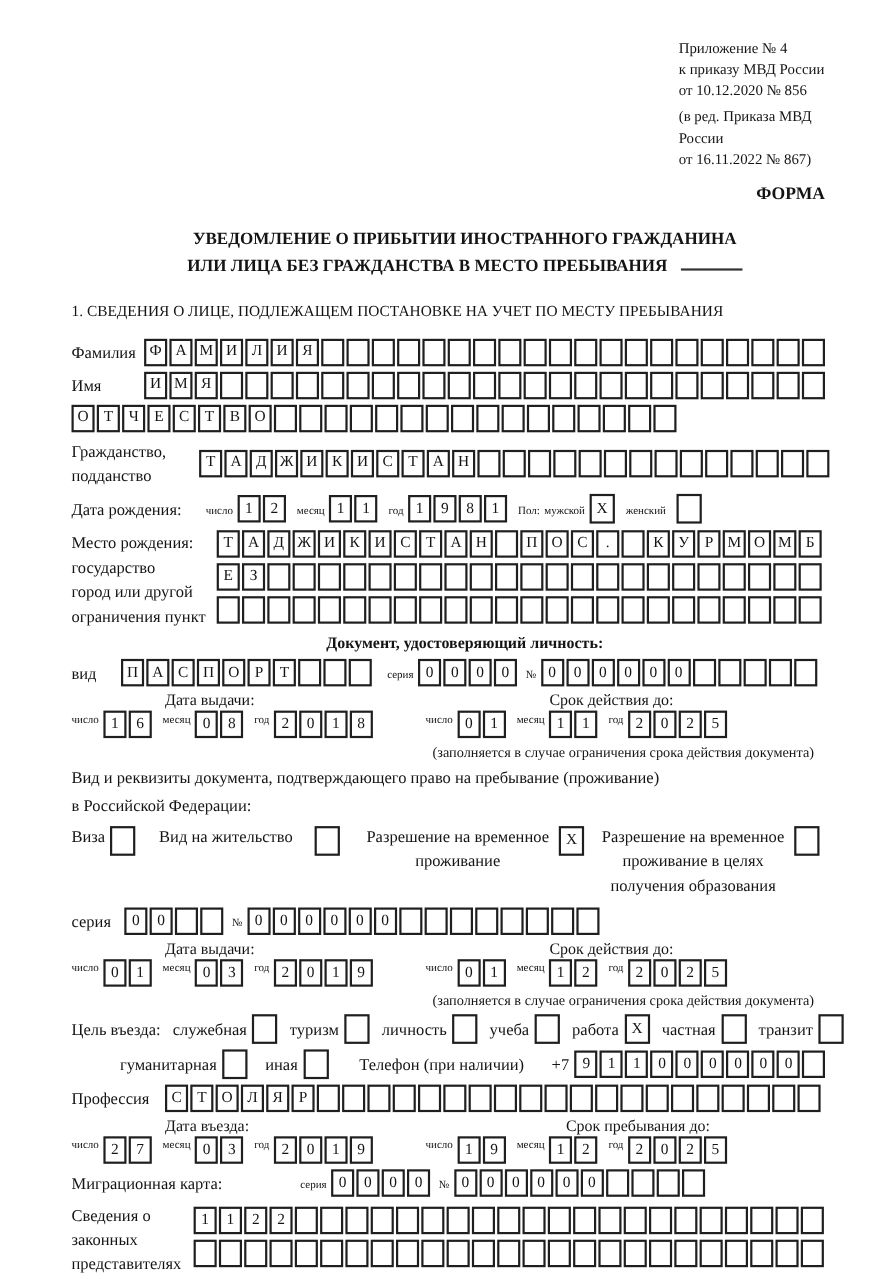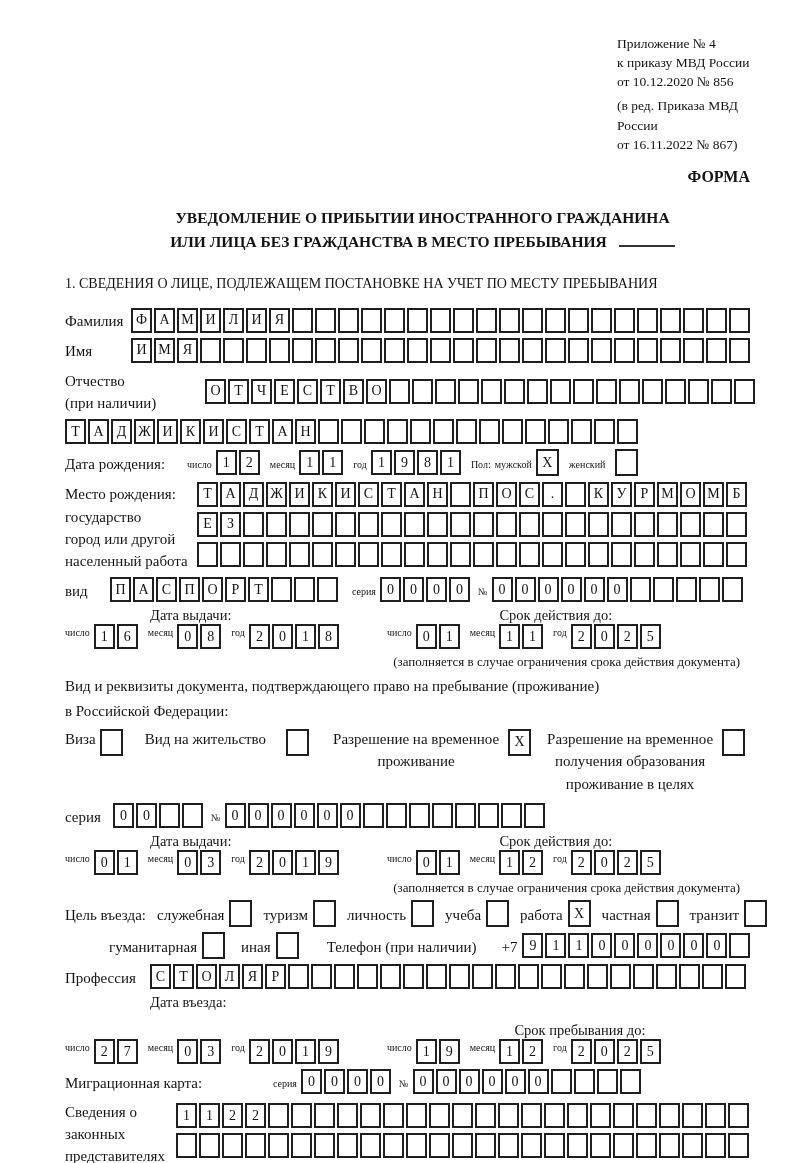--- a/index.html
+++ b/index.html
@@ -131,24 +131,20 @@
         <span class="cell"></span>
         <span class="cell"></span>
         <span class="cell"></span>
         <span class="cell"></span>
         <span class="cell"></span>
         <span class="cell"></span>
       </span>
   </div>
 
   <div class="row">
-    <span class="lbl-lines w140">
-      <span>Отчество</span>
-      <span>(при наличии)</span>
-    </span>
     <span class="boxes">
         <span class="cell">О</span>
         <span class="cell">Т</span>
         <span class="cell">Ч</span>
         <span class="cell">Е</span>
         <span class="cell">С</span>
         <span class="cell">Т</span>
         <span class="cell">В</span>
         <span class="cell">О</span>
         <span class="cell"></span>
@@ -164,20 +160,24 @@
         <span class="cell"></span>
         <span class="cell"></span>
         <span class="cell"></span>
         <span class="cell"></span>
         <span class="cell"></span>
         <span class="cell"></span>
       </span>
   </div>
 
   <div class="row">
+    <span class="lbl-lines w116">
+      <span>Гражданство,</span>
+      <span>подданство</span>
+    </span>
     <span class="boxes">
         <span class="cell">Т</span>
         <span class="cell">А</span>
         <span class="cell">Д</span>
         <span class="cell">Ж</span>
         <span class="cell">И</span>
         <span class="cell">К</span>
         <span class="cell">И</span>
         <span class="cell">С</span>
         <span class="cell">Т</span>
@@ -224,21 +224,21 @@
     <span class="cell cbox">X</span>
     <span class="dlbl">женский</span>
     <span class="cell cbox" style="margin-left:6px;"></span>
   </div>
 
   <div class="row">
     <span class="lbl-lines w132">
       <span>Место рождения:</span>
       <span>государство</span>
       <span>город или другой</span>
-      <span>населенный работа</span>
+      <span>ограничения пункт</span>
     </span>
     <span class="stack">
       <span class="boxes">
           <span class="cell">Т</span>
           <span class="cell">А</span>
           <span class="cell">Д</span>
           <span class="cell">Ж</span>
           <span class="cell">И</span>
           <span class="cell">К</span>
           <span class="cell">И</span>
@@ -308,20 +308,21 @@
           <span class="cell"></span>
           <span class="cell"></span>
           <span class="cell"></span>
           <span class="cell"></span>
           <span class="cell"></span>
           <span class="cell"></span>
         </span>
     </span>
   </div>
 
+  <div class="center-bold">Документ, удостоверяющий личность:</div>
 
   <div class="row">
     <span class="lbl w45">вид</span>
     <span class="boxes">
         <span class="cell">П</span>
         <span class="cell">А</span>
         <span class="cell">С</span>
         <span class="cell">П</span>
         <span class="cell">О</span>
         <span class="cell">Р</span>
@@ -420,22 +421,22 @@
     <span class="opt" style="margin-left:24px;">
       <span class="opt-lines">
         <span>Разрешение на временное</span>
         <span>проживание</span>
       </span>
       <span class="cell cbox">X</span>
     </span>
     <span class="opt" style="margin-left:16px;">
       <span class="opt-lines">
         <span>Разрешение на временное</span>
+        <span>проживание в целях</span>
         <span>получения образования</span>
-        <span>проживание в целях</span>
       </span>
       <span class="cell cbox"></span>
     </span>
   </div>
 
   <div class="row">
     <span class="lbl w48">серия</span>
     <span class="boxes">
         <span class="cell">0</span>
         <span class="cell">0</span>
@@ -575,21 +576,21 @@
         <span class="cell"></span>
         <span class="cell"></span>
         <span class="cell"></span>
         <span class="cell"></span>
         <span class="cell"></span>
       </span>
   </div>
 
   <div class="dhead">
     <span style="margin-left:85px;">Дата въезда:</span>
-    <span style="margin-left:288px;margin-top:28px;">Срок пребывания до:</span>
+    <span style="margin-left:288px;">Срок пребывания до:</span>
   </div>
 
   <div class="row">
     <span class="dgroup">
       <span class="dlbl">число</span>
       <span class="boxes">
           <span class="cell">2</span>
           <span class="cell">7</span>
         </span>
       <span class="dlbl">месяц</span>

